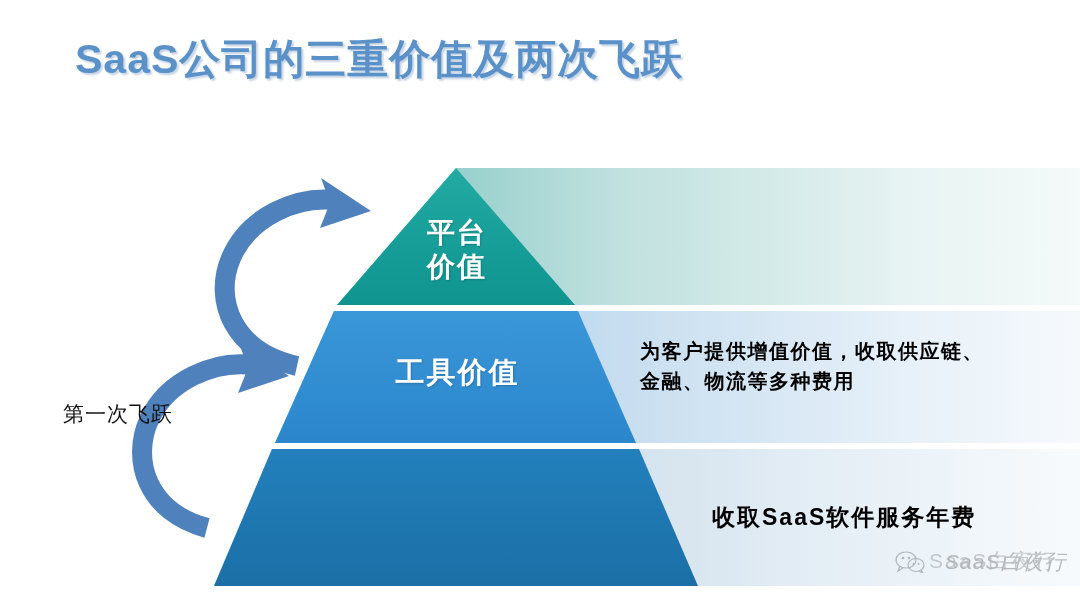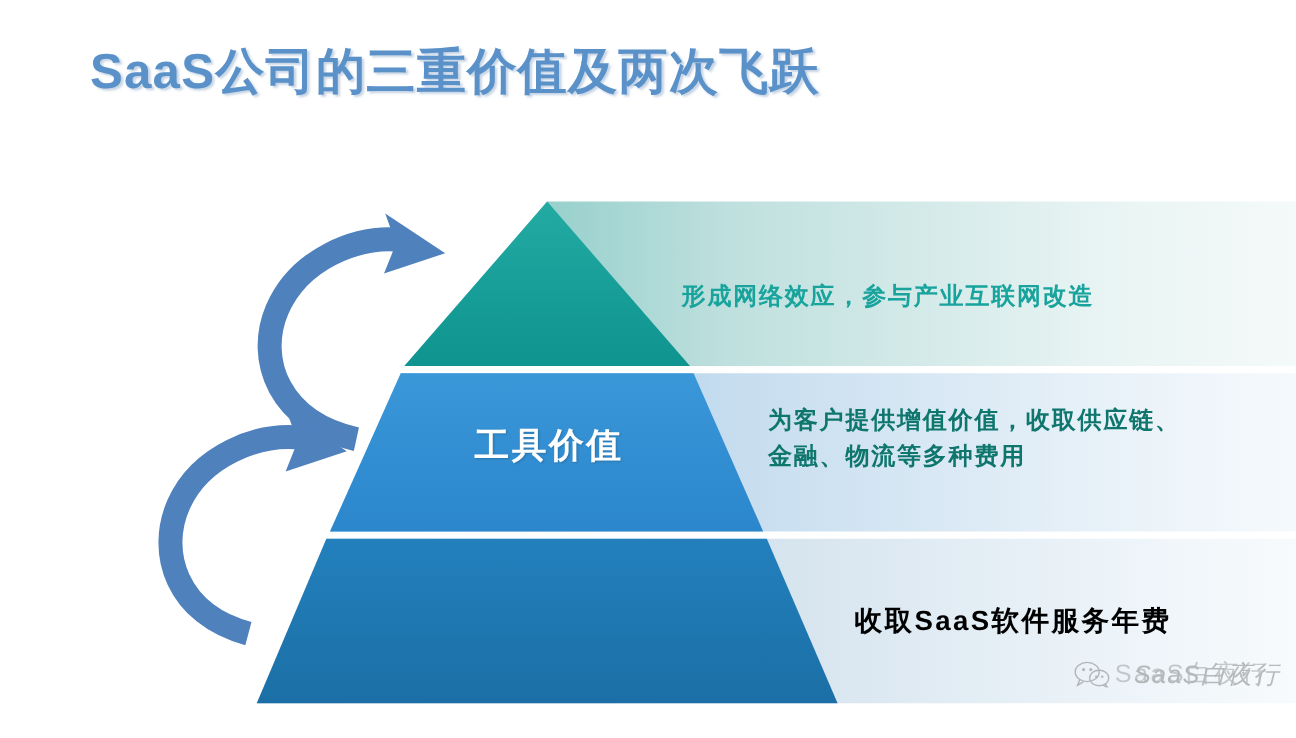--- a/index.html
+++ b/index.html
@@ -31,21 +31,21 @@
     text-shadow:1px 1px 2px rgba(0,0,0,.18);
   }
   #lbl-platform{left:352px;top:216px;width:140px;font-size:28px;letter-spacing:2px;}
   #lbl-data{left:330px;top:355px;width:185px;font-size:29px;letter-spacing:2px;}
   #lbl-tool{left:330px;top:498px;width:185px;font-size:29px;letter-spacing:2px;}
 
   .side-text{
     position:absolute;font-weight:bold;line-height:1.5;white-space:pre-line;
   }
   #txt-platform{left:533px;top:232px;font-size:20px;color:#18a39d;letter-spacing:1.5px;}
-  #txt-data{left:605px;top:336px;font-size:20px;color:#0f766e;letter-spacing:1.5px;}
+  #txt-data{left:605px;top:336px;font-size:20px;color:#000000;letter-spacing:1.5px;}
   #txt-tool{left:677px;top:500px;font-size:23px;color:#000000;letter-spacing:2px;}
 
   .leap-label{
     position:absolute;color:#111111;font-size:21px;letter-spacing:1px;white-space:nowrap;
   }
   #leap-2{left:82px;top:235px;}
   #leap-1{left:28px;top:400px;}
 
   
   .watermark{
@@ -130,27 +130,29 @@
     </g>
 
     <g>
       <path d="M 172 528
                C 112 512, 96 460, 114 420
                C 132 380, 180 360, 218 365" fill="none" stroke="#4f81bd" stroke-width="20" stroke-linecap="butt"></path>
       <polygon points="204,343 254,376 203,393 213,368" fill="#4f81bd"></polygon>
     </g>
   </svg>
 
+  <div class="tier-label" id="lbl-platform">平台
+价值</div>
   <div class="tier-label" id="lbl-data">工具价值</div>
 
-  <div class="side-text" id="txt-platform">形成网络效应，参与产业互联网改造</div>
   <div class="side-text" id="txt-data">为客户提供增值价值，收取供应链、
 金融、物流等多种费用</div>
   <div class="side-text" id="txt-tool">收取SaaS软件服务年费</div>
 
+  <div class="leap-label" id="leap-1">第一次飞跃</div>
 
   <div class="watermark">
     <svg width="30" height="22" viewBox="0 0 30 22">
       <ellipse cx="11" cy="9" rx="10" ry="8" fill="none" stroke="#555" stroke-width="1.2"></ellipse>
       <path d="M 5 15 L 3 20 L 8 17" fill="none" stroke="#555" stroke-width="1.2"></path>
       <circle cx="8" cy="7" r="1.3" fill="#555"></circle>
       <circle cx="14" cy="7" r="1.3" fill="#555"></circle>
       <ellipse cx="21" cy="14" rx="8" ry="6.5" fill="none" stroke="#555" stroke-width="1.2"></ellipse>
       <path d="M 26 19 L 28 22 L 24 20" fill="none" stroke="#555" stroke-width="1.2"></path>
       <circle cx="18.5" cy="13" r="1" fill="#555"></circle>

